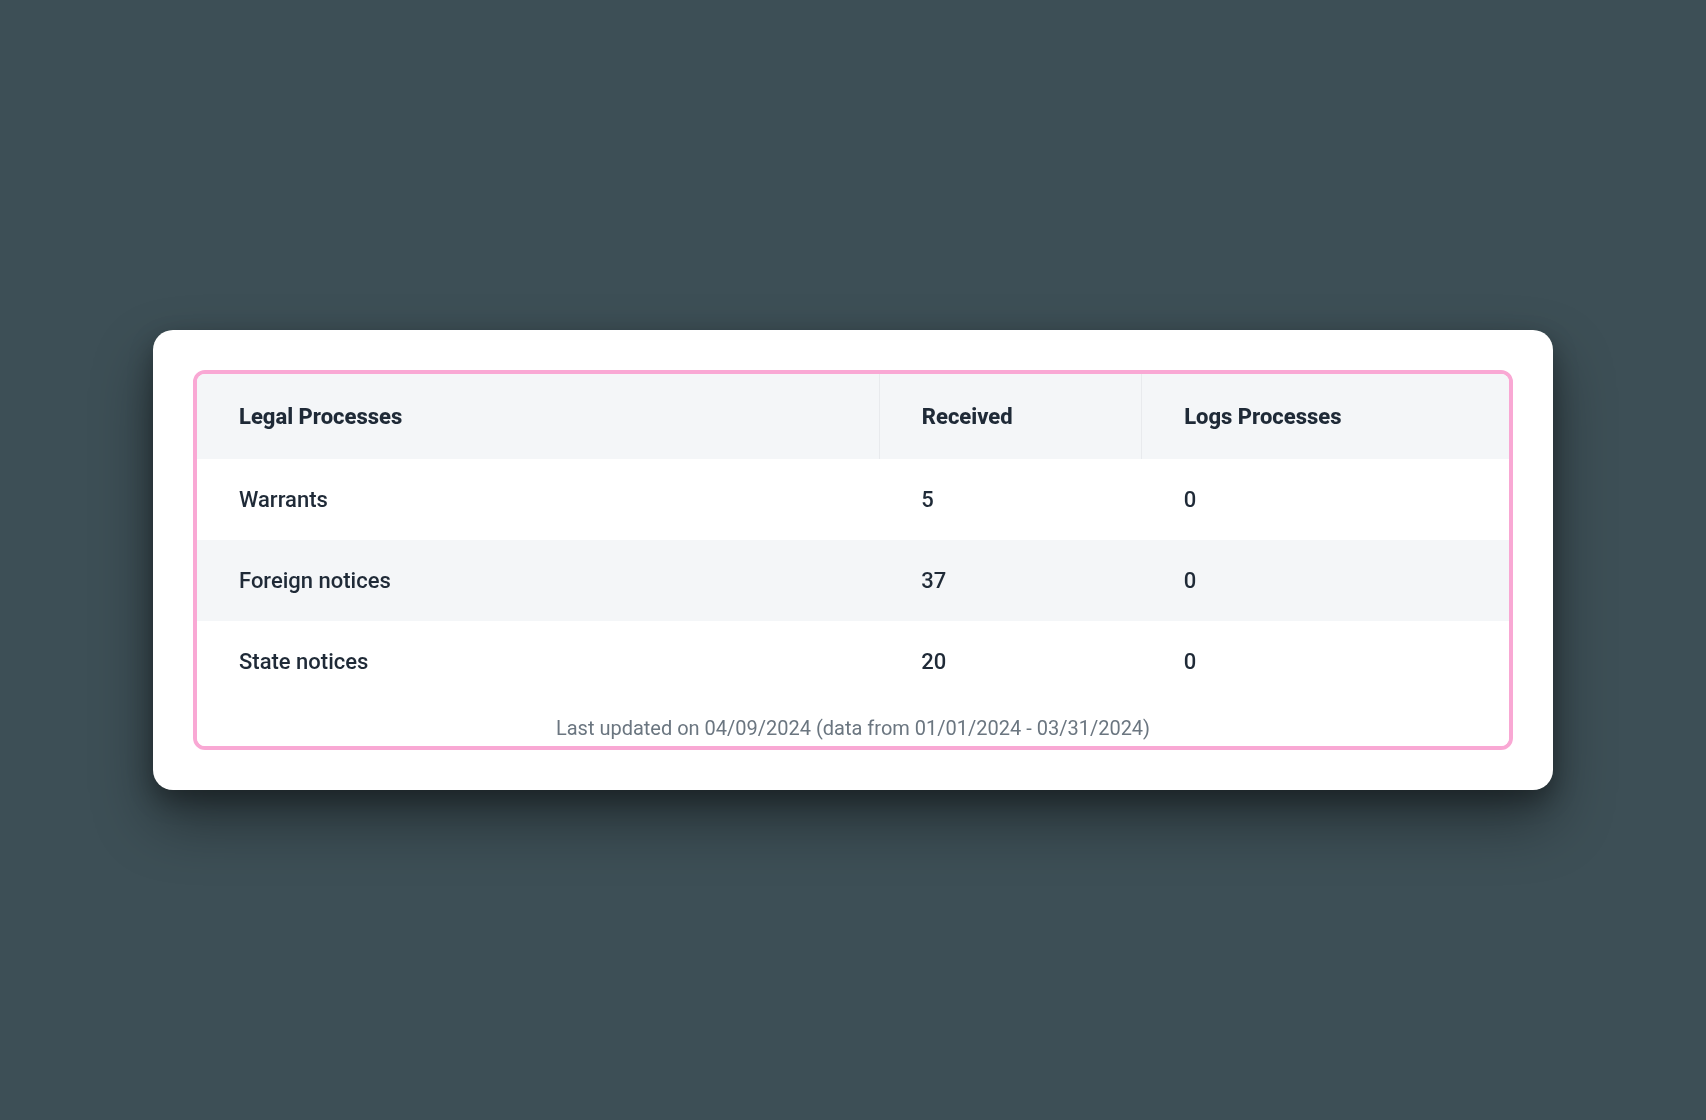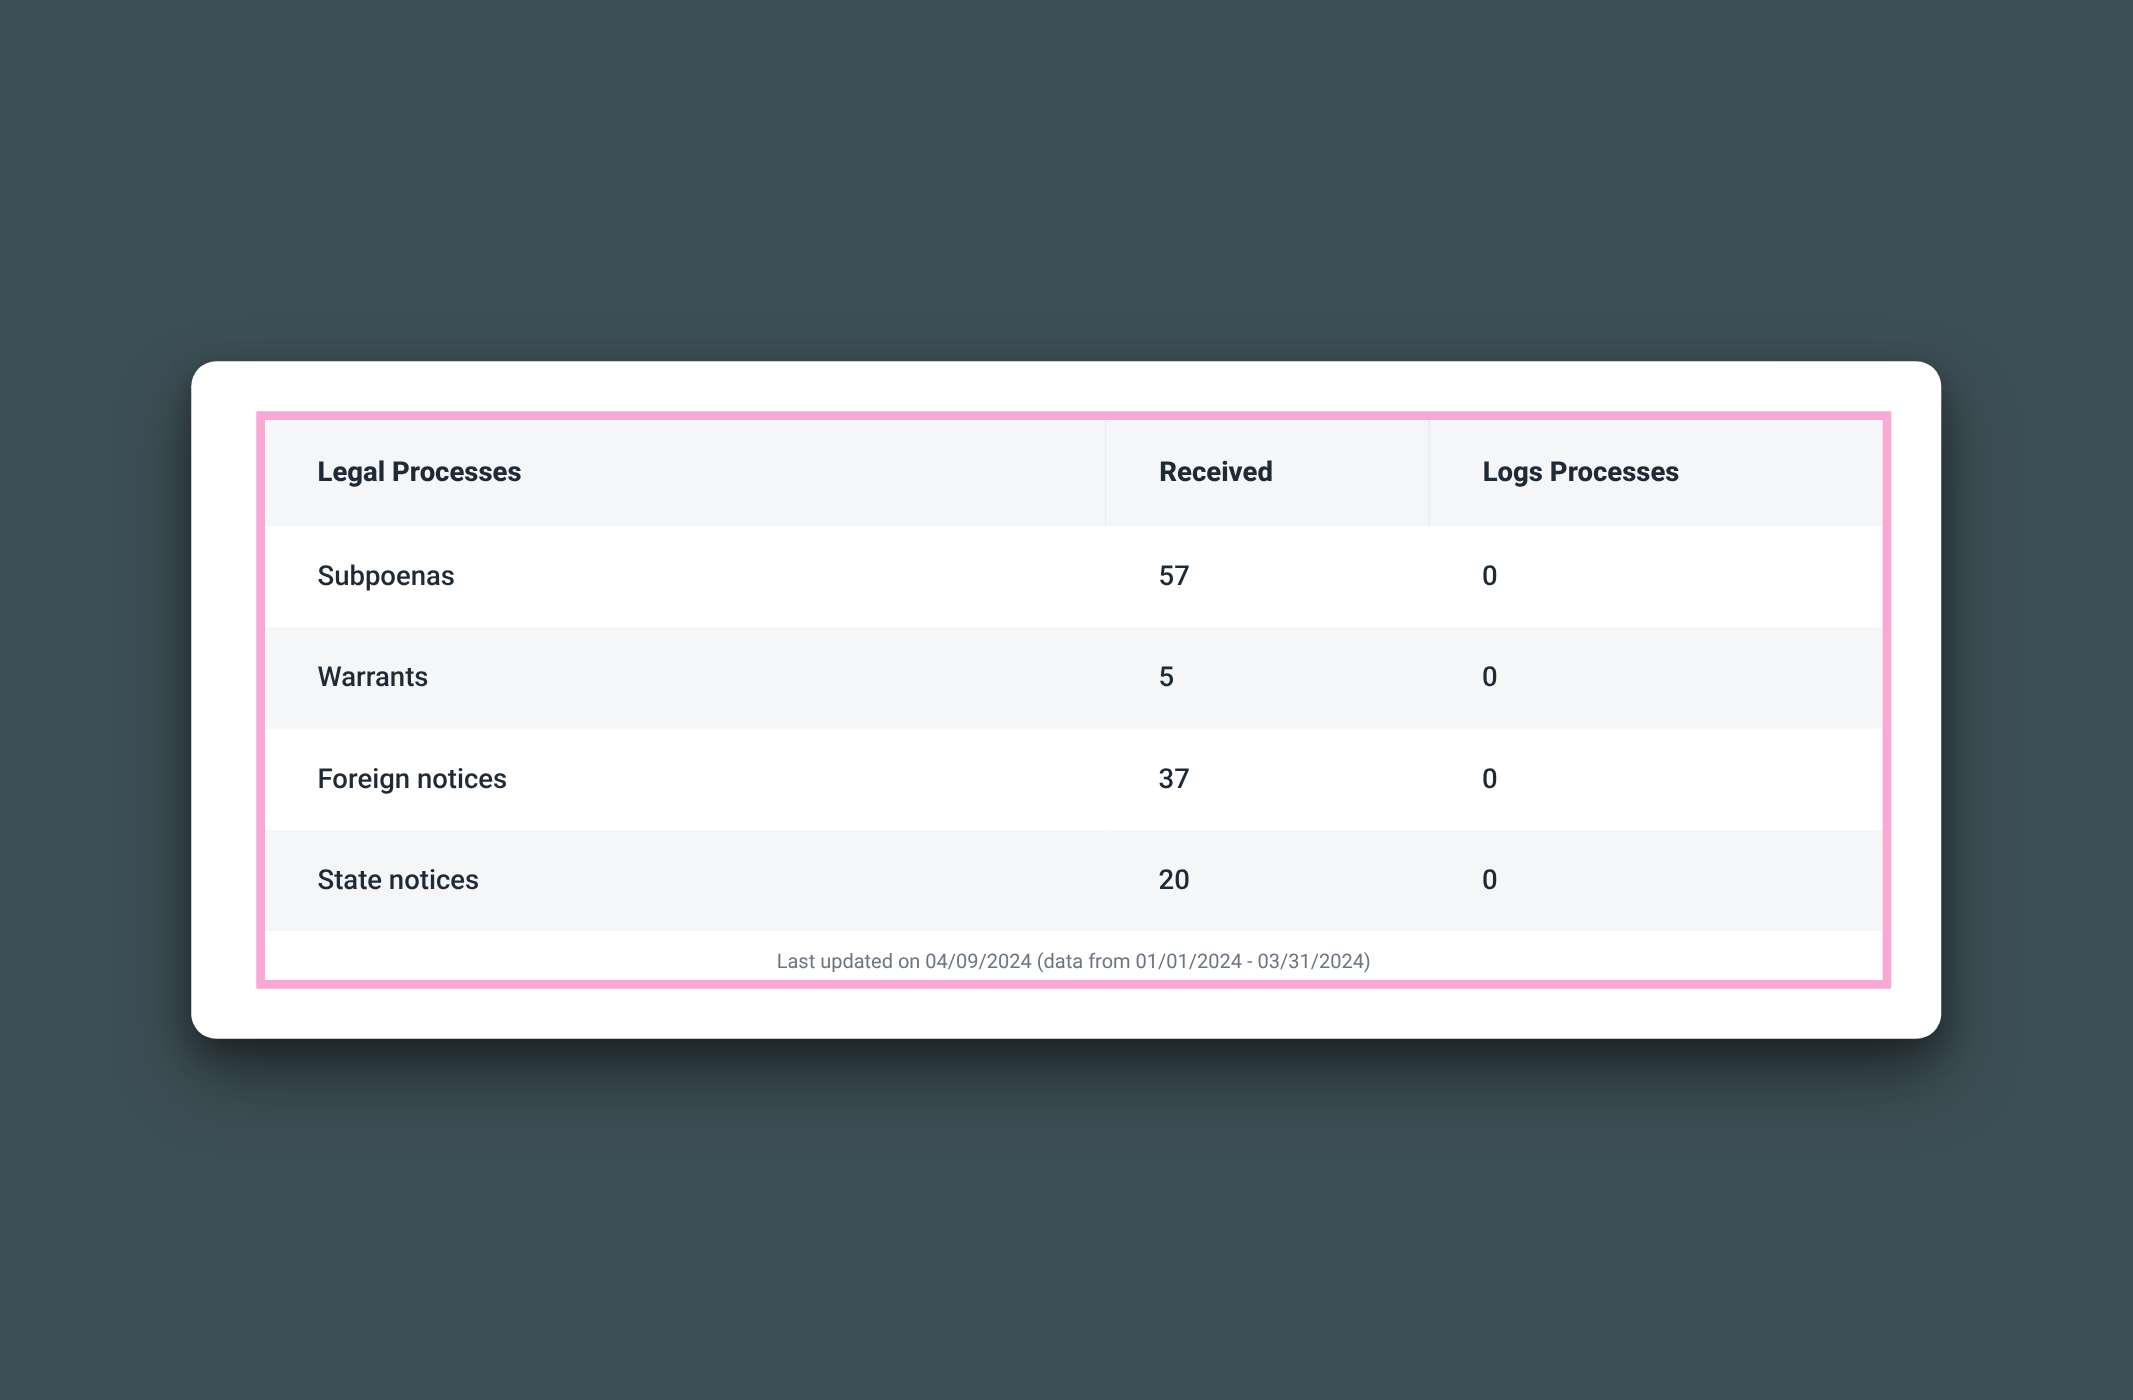--- a/index.html
+++ b/index.html
@@ -19,24 +19,23 @@
     }
     .card {
       background: #ffffff;
       border-radius: 20px;
       box-shadow: 0 30px 60px rgba(0,0,0,0.4), 0 10px 25px rgba(0,0,0,0.3);
       padding: 40px;
       width: 1400px;
       max-width: 100%;
     }
     .table-wrap {
-      border: 7px solid #f9a8d4;
-      border-radius: 1px;
+      border: 4px solid #f9a8d4;
+      border-radius: 12px;
       overflow: hidden;
-      margin-left: 12px;
     }
     table {
       width: 100%;
       border-collapse: collapse;
     }
     thead th {
       background: #f4f6f8;
       text-align: left;
       font-weight: 800;
       font-size: 22px;
@@ -57,45 +56,40 @@
       background: #f4f6f8;
     }
     tbody td {
       padding: 28px 42px;
       font-size: 22px;
       color: #1f2a37;
       font-weight: 500;
     }
     .footer-note {
       text-align: center;
-      font-size: 16px;
+      font-size: 20px;
       color: #6b7680;
       padding: 14px 0 6px 0;
       background: #ffffff;
     }
   </style>
 </head>
 <body>
 
 <div class="card">
   <div class="table-wrap">
     <table>
       <thead>
         <tr>
           <th class="col-process">Legal Processes</th>
           <th class="col-received">Received</th>
           <th class="col-logs">Logs Processes</th>
         </tr>
       </thead>
       <tbody>
-        <tr>
-          <td>Subpoenas</td>
-          <td>57</td>
-          <td>0</td>
-        </tr>
         <tr>
           <td>Warrants</td>
           <td>5</td>
           <td>0</td>
         </tr>
         <tr>
           <td>Foreign notices</td>
           <td>37</td>
           <td>0</td>
         </tr>

